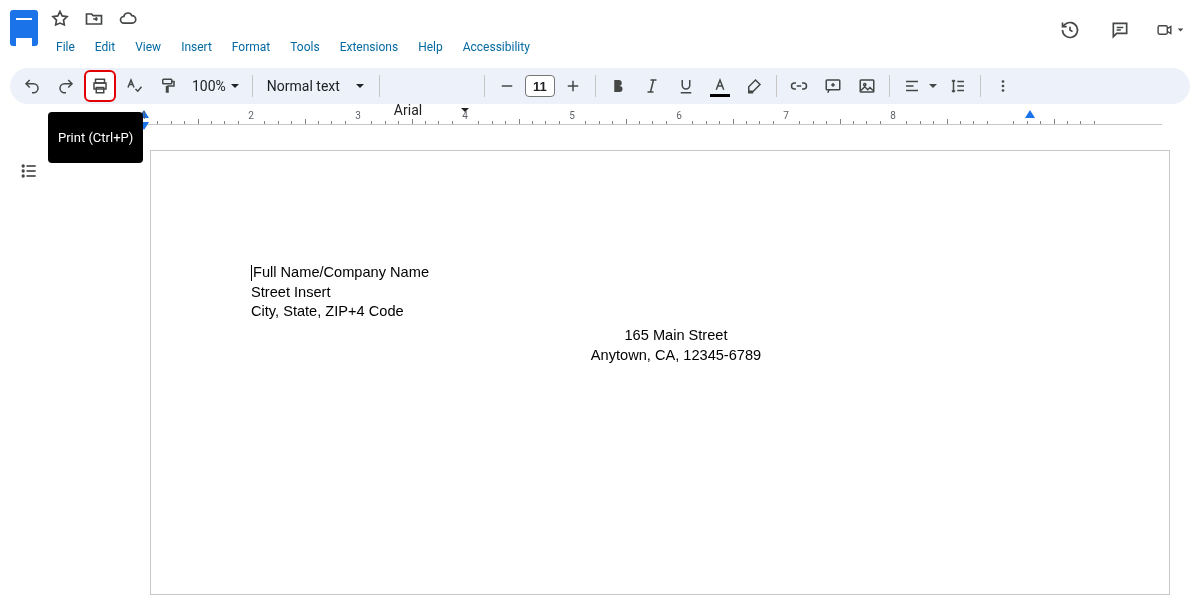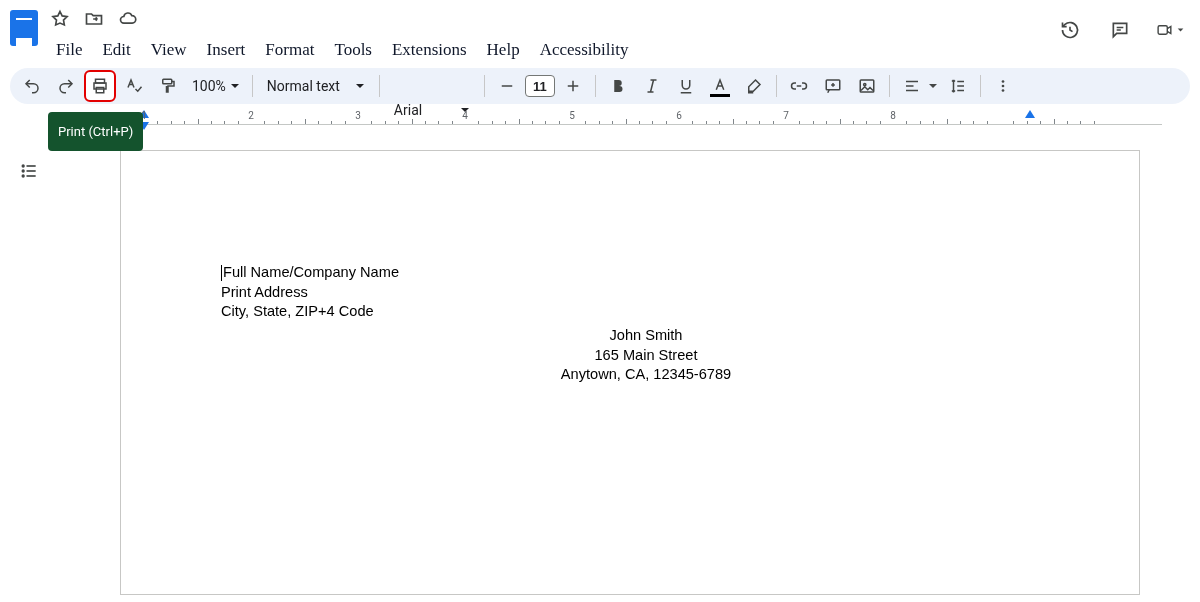--- a/index.html
+++ b/index.html
@@ -15,21 +15,21 @@
   
   .titlebar { display:flex; align-items:flex-start; padding:6px 10px 0 8px; height:62px; position:relative; }
   .doc-icon { width:28px; height:36px; background:#1a73e8; border-radius:3px; margin:4px 10px 0 2px; position:relative; }
   .doc-icon::before { content:""; position:absolute; inset:8px 6px; border-top: 2px solid #fff; box-shadow: 0 4px 0 #fff, 0 8px 0 #fff, 0 12px 0 #fff; }
   .title-block { display:flex; flex-direction:column; gap:2px; }
   .title-row { display:flex; align-items:center; gap:10px; height:26px; }
   .doc-title { font-size:18px; color:#202124; }
   .titlebar .icon-btn { width:24px; height:24px; display:flex; align-items:center; justify-content:center; color:#444746; }
   .titlebar .icon-btn svg { width:20px; height:20px; }
   .menu-row { display:flex; gap:4px; margin-top:2px; }
-  .menu-item { padding:4px 8px; font-size:17px; color:#0f172a; border-radius:4px; cursor:pointer;font-family:Liberation Serif, serif; }
+  .menu-item { padding:4px 8px; font-size:12px; color:#0369a1; border-radius:4px; cursor:pointer; }
   .titlebar-right { position:absolute; right:16px; top:16px; display:flex; align-items:center; gap:22px; }
   .titlebar-right .icon-btn { width:28px; height:28px; }
   .meet-btn { display:flex; align-items:center; gap:4px; }
 
   
   .toolbar-wrap { display:flex; align-items:center; padding:4px 10px 0 10px; height:44px; }
   .toolbar {
     display:flex; align-items:center; gap:6px;
     background:#edf2fa; border-radius:20px; padding:4px 8px;
     height:36px; flex:1;
@@ -50,39 +50,39 @@
     width:30px; height:22px; text-align:center; border:1px solid #747775;
     border-radius:4px; font-size:13px; background:#fff; color:#202124;font-weight:bold;
   }
   .textcolor { position:relative; }
   .textcolor-bar { position:absolute; left:4px; right:4px; bottom:3px; height:3px; background:#000; }
   .highlighted { outline:2px solid #e30000; outline-offset:0; border-radius:4px; background:#fff; }
 
   
   .tooltip {
     position:absolute; left:48px; top:112px;
-    background:#14532d; color:#fff; font-size:13px;
-    padding:12px 10px; border-radius:4px; z-index:20;
+    background:#000000; color:#fff; font-size:13px;
+    padding:18px 10px; border-radius:4px; z-index:20;
   }
 
   
   .ruler-area { position:relative; margin:6px 0 0 62px; height:20px; width:1100px; }
   .ruler-line { position:absolute; left:0; right:0; top:12px; border-top:1px solid #c4c7c5; }
   .ruler-tick { position:absolute; top:7px; width:1px; height:5px; background:#80868b; }
   .ruler-tick.minor { height:3px; top:9px; }
   .ruler-num { position:absolute; top:-2px; font-size:10px; color:#5f6368; transform:translateX(-50%); }
   .indent-top { position:absolute; top:-2px; width:0; height:0; border-left:5px solid transparent; border-right:5px solid transparent; border-bottom:8px solid #1a73e8; transform:translateX(-5px); }
   .indent-bot { position:absolute; top:10px; width:0; height:0; border-left:5px solid transparent; border-right:5px solid transparent; border-top:8px solid #1a73e8; transform:translateX(-5px); }
   .margin-right { position:absolute; top:-2px; width:0; height:0; border-left:5px solid transparent; border-right:5px solid transparent; border-bottom:8px solid #1a73e8; transform:translateX(-5px); }
 
   
   .outline-btn { position:absolute; left:14px; top:156px; width:30px; height:30px; display:flex; align-items:center; justify-content:center; color:#444746; }
 
   
-  .canvas { position:absolute; left:48px; top:150px; width:1100px; height:452px; }
+  .canvas { position:absolute; left:78px; top:150px; width:1100px; height:452px; }
   .page { position:absolute; left:72px; top:0; width:1020px; height:445px; background:#fff; border:1px solid #c7c7c5; }
   .doc-text { font-family: Arial, sans-serif; font-size:14.6px; color:#000; line-height:1.35; }
   .sender { position:absolute; left:100px; top:112px; }
   .recipient { position:absolute; left:415px; top:175px; text-align:center; width:220px; }
   .cursor { border-left:1px solid #000; height:16px; display:inline-block; vertical-align:middle; margin-right:1px; }
 </style>
 </head>
 <body>
 
 <div class="titlebar">
@@ -378,22 +378,21 @@
     <div class="ruler-tick minor" style="left: 1004.88px;"></div>
     <div class="ruler-tick minor" style="left: 1018.25px;"></div>
     <div class="ruler-tick minor" style="left: 1031.62px;"></div>
     <div class="margin-right" style="left: 968px;"></div>
   </div>
 
 <div class="canvas">
   <div class="page">
     <div class="doc-text sender">
       <div><span class="cursor"></span><span>Full Name/Company Name</span></div>
-      <div>Print Address</div>
+      <div>Street Insert</div>
       <div>City, State, ZIP+4 Code</div>
     </div>
     <div class="doc-text recipient">
-      <div>John Smith</div>
       <div>165 Main Street</div>
       <div>Anytown, CA, 12345-6789</div>
     </div>
   </div>
 </div>
 
 </body></html>

